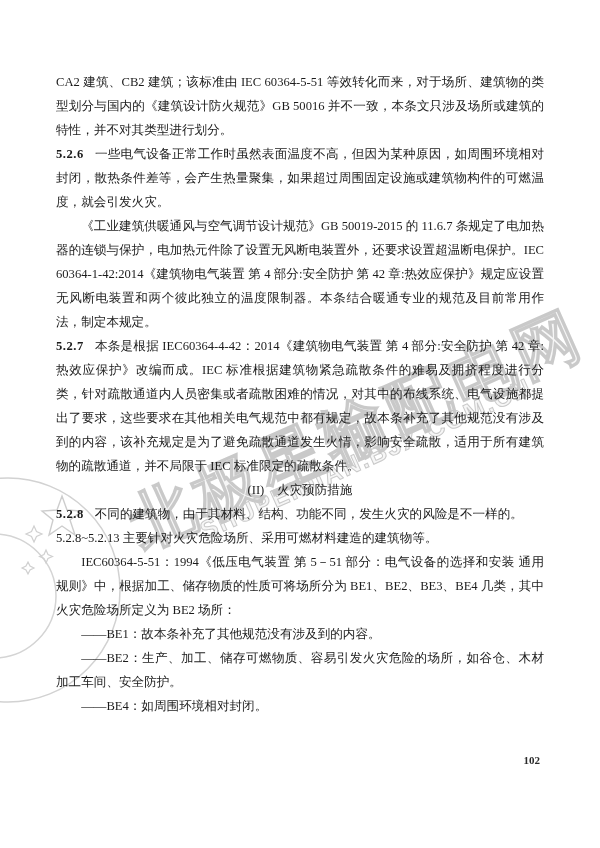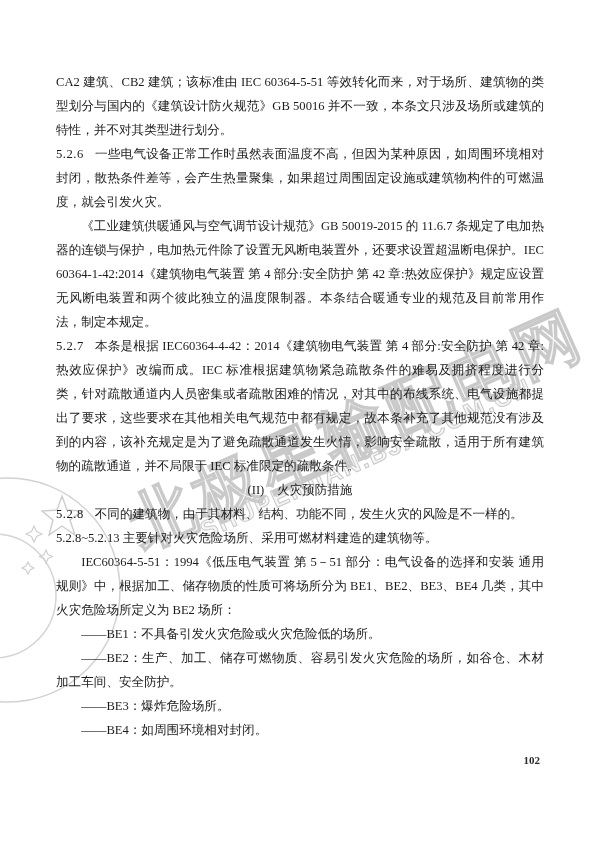--- a/index.html
+++ b/index.html
@@ -61,21 +61,21 @@
     top: 70px;
     width: 488px;
     z-index: 1;
     font-size: 12.6px;
     line-height: 24px;
     text-align: justify;
   }
   .content p { margin: 0; padding: 0; }
   .content p.indent { text-indent: 2em; }
   .content p.clause b {
-    font-weight: normal;
+    font-weight: bold;
     margin-right: 11px;
     letter-spacing: 0.5px;
   }
   .content p.heading {
     text-align: center;
     text-indent: 0;
     margin: 0 0;
   }
 
   .page-number {
@@ -109,21 +109,20 @@
 
   <div class="content" id="doc-body">
       <p class="plain">CA2 建筑、CB2 建筑；该标准由 IEC 60364-5-51 等效转化而来，对于场所、建筑物的类型划分与国内的《建筑设计防火规范》GB 50016 并不一致，本条文只涉及场所或建筑的特性，并不对其类型进行划分。</p>
       <p class="clause"><b>5.2.6</b>一些电气设备正常工作时虽然表面温度不高，但因为某种原因，如周围环境相对封闭，散热条件差等，会产生热量聚集，如果超过周围固定设施或建筑物构件的可燃温度，就会引发火灾。</p>
       <p class="indent">《工业建筑供暖通风与空气调节设计规范》GB 50019-2015 的 11.6.7 条规定了电加热器的连锁与保护，电加热元件除了设置无风断电装置外，还要求设置超温断电保护。IEC 60364-1-42:2014《建筑物电气装置 第 4 部分:安全防护 第 42 章:热效应保护》规定应设置无风断电装置和两个彼此独立的温度限制器。本条结合暖通专业的规范及目前常用作法，制定本规定。</p>
       <p class="clause"><b>5.2.7</b>本条是根据 IEC60364-4-42：2014《建筑物电气装置 第 4 部分:安全防护 第 42 章:热效应保护》改编而成。IEC 标准根据建筑物紧急疏散条件的难易及拥挤程度进行分类，针对疏散通道内人员密集或者疏散困难的情况，对其中的布线系统、电气设施都提出了要求，这些要求在其他相关电气规范中都有规定，故本条补充了其他规范没有涉及到的内容，该补充规定是为了避免疏散通道发生火情，影响安全疏散，适用于所有建筑物的疏散通道，并不局限于 IEC 标准限定的疏散条件。</p>
       <p class="heading">(II)　火灾预防措施</p>
       <p class="clause"><b>5.2.8</b>不同的建筑物，由于其材料、结构、功能不同，发生火灾的风险是不一样的。</p>
       <p class="plain">5.2.8~5.2.13 主要针对火灾危险场所、采用可燃材料建造的建筑物等。</p>
       <p class="indent">IEC60364-5-51：1994《低压电气装置 第 5－51 部分：电气设备的选择和安装 通用规则》中，根据加工、储存物质的性质可将场所分为 BE1、BE2、BE3、BE4 几类，其中火灾危险场所定义为 BE2 场所：</p>
-      <p class="indent">——BE1：不具备引发火灾危险或火灾危险低的场所。</p>
+      <p class="indent">——BE1：故本条补充了其他规范没有涉及到的内容。</p>
       <p class="indent">——BE2：生产、加工、储存可燃物质、容易引发火灾危险的场所，如谷仓、木材加工车间、安全防护。</p>
-      <p class="indent">——BE3：爆炸危险场所。</p>
       <p class="indent">——BE4：如周围环境相对封闭。</p>
     </div>
 
   <div class="page-number">102</div>
 
 </div>
 
 </body></html>

